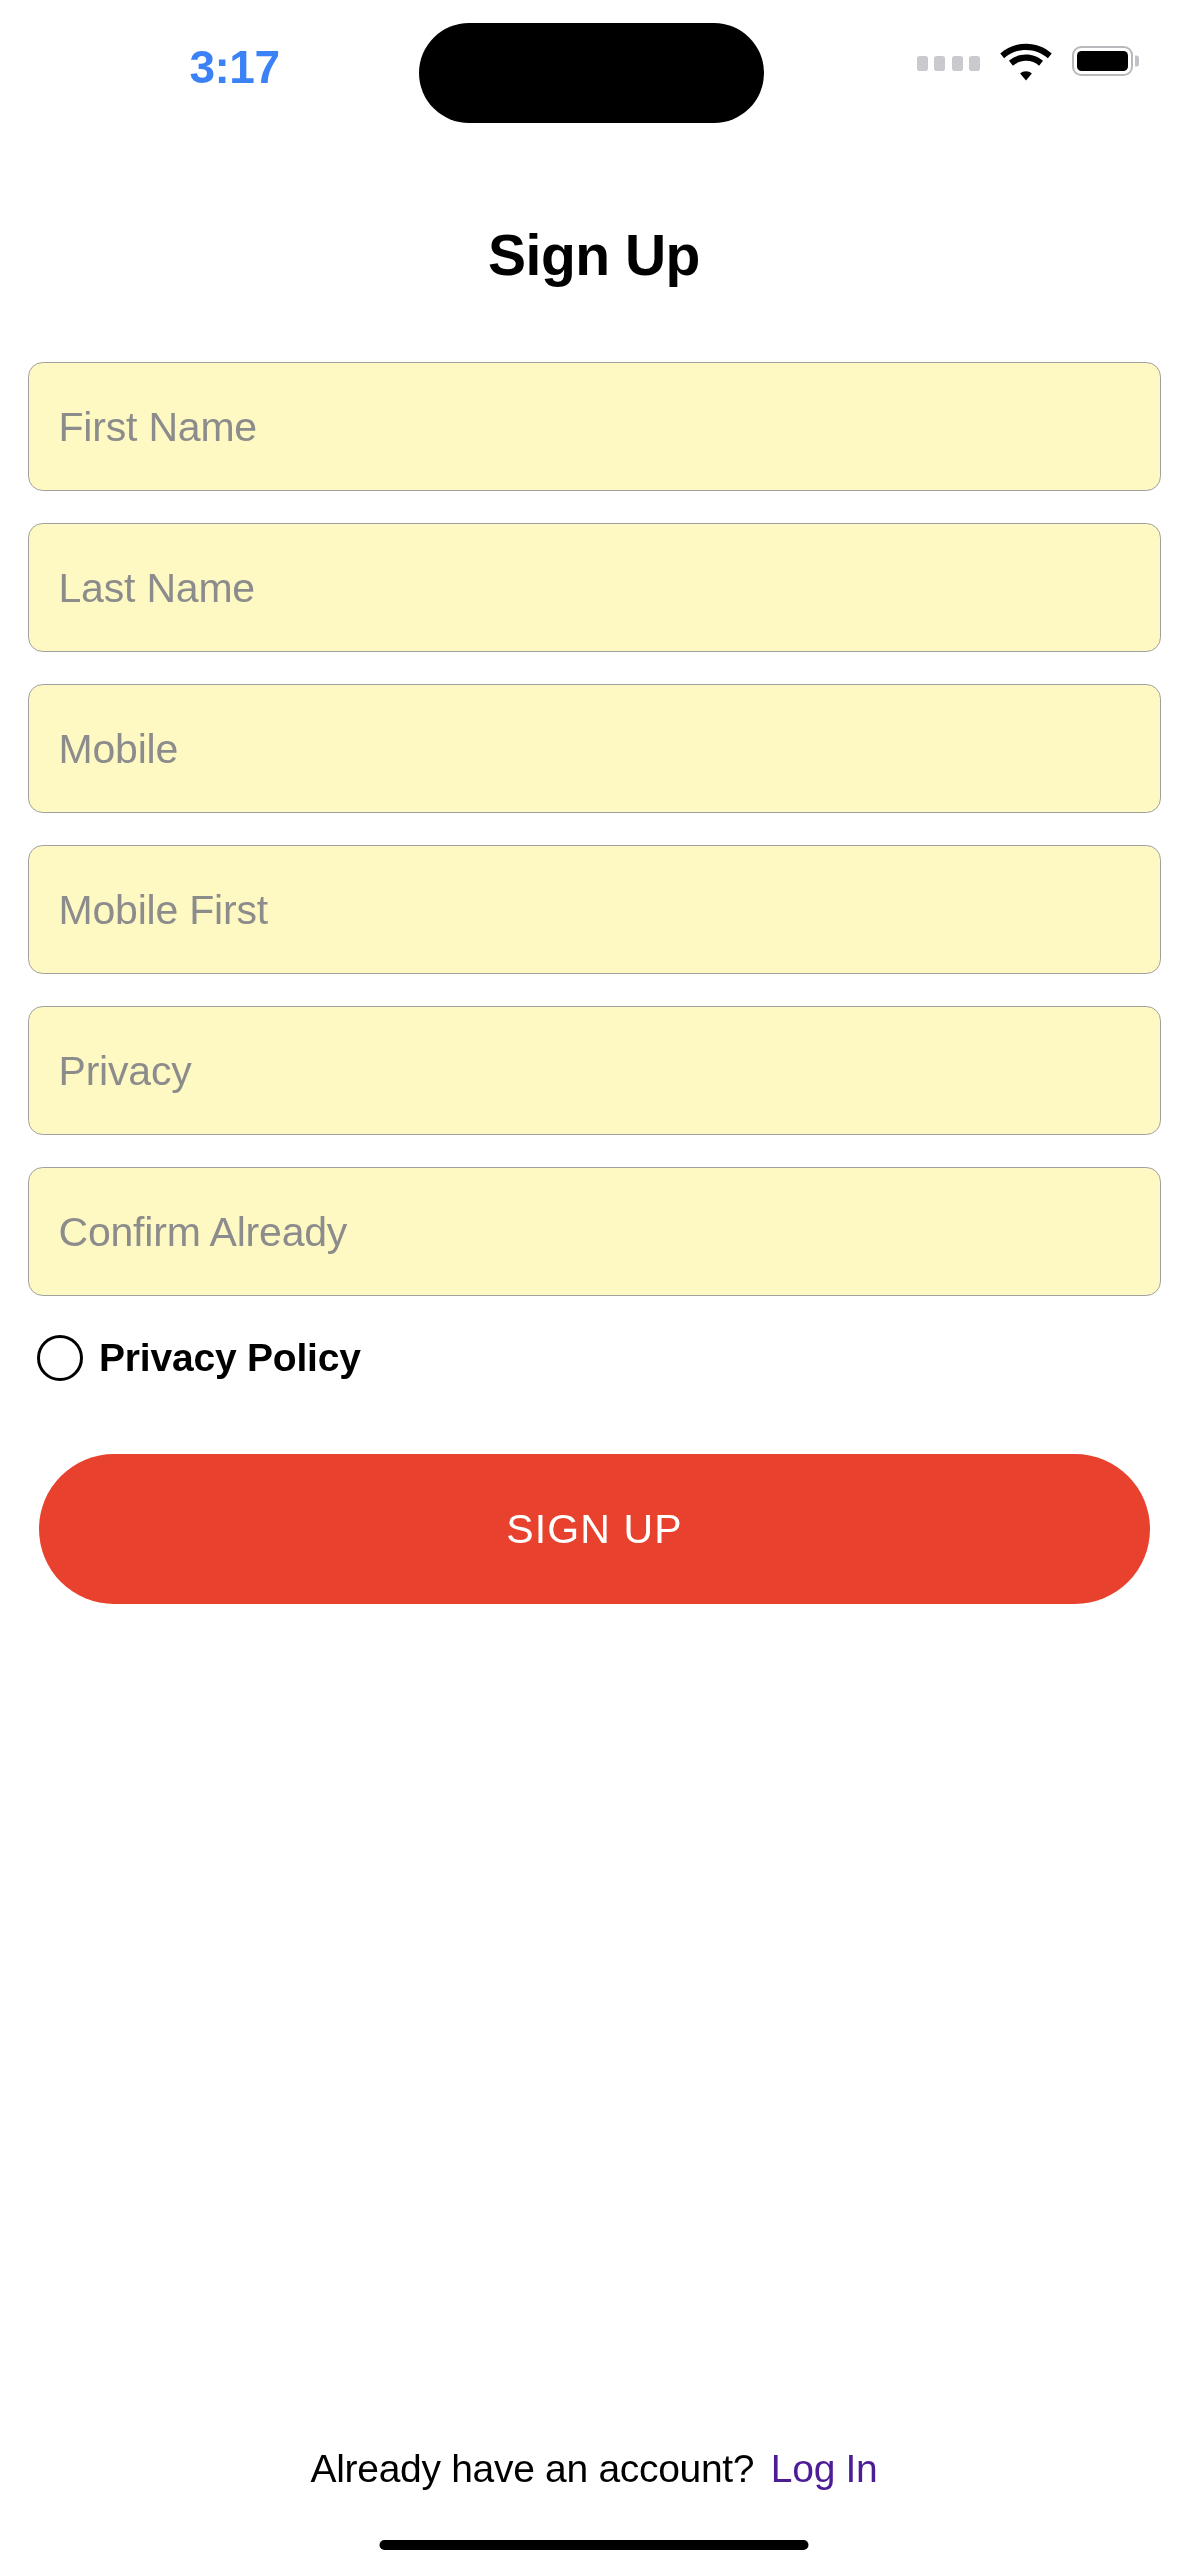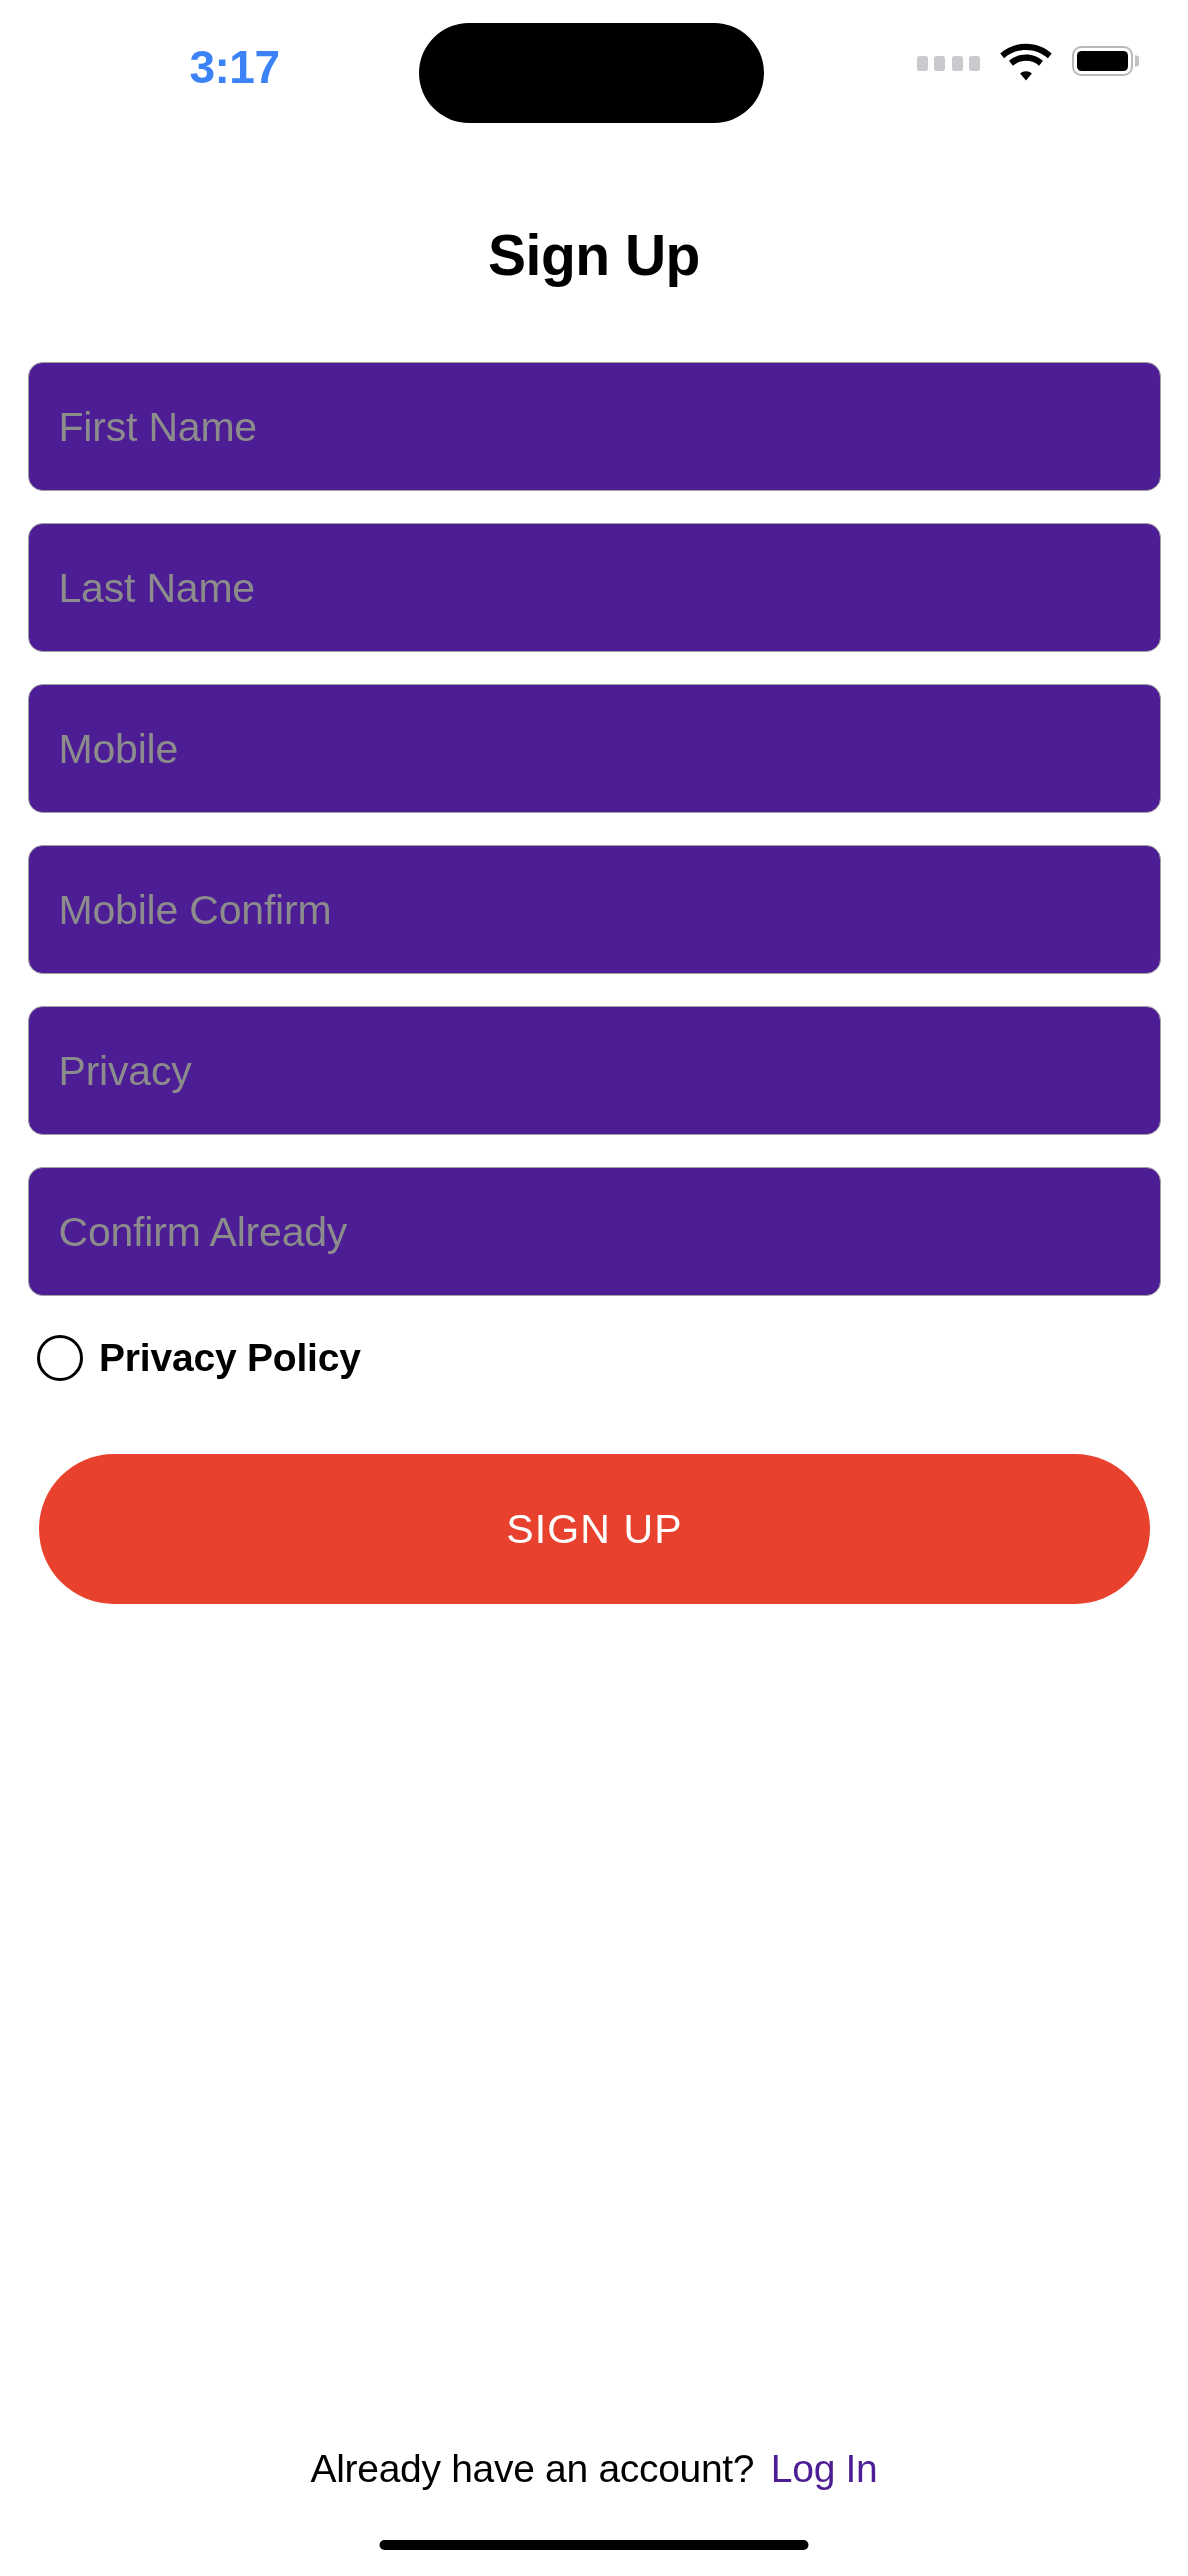--- a/index.html
+++ b/index.html
@@ -96,21 +96,21 @@
   
   .form {
     position:absolute;
     left:28px; top:362px;
     width:1133px;
   }
   .field {
     width:1133px; height:129px;
     border:1.8px solid #a0a0a0;
     border-radius:14.7px;
-    background:#4c1d95;
+    background:#fef9c3;
     display:flex; align-items:center;
     padding:0 29.5px;
     margin-bottom:32px;
   }
   .field-placeholder {
     font-size:41px;
     color:#8c8c8c;
     line-height:46px;
     letter-spacing:-0.2px;
   }
@@ -225,21 +225,21 @@
 
     <div class="field">
       <span class="field-placeholder">Last Name</span>
     </div>
 
     <div class="field">
       <span class="field-placeholder">Mobile</span>
     </div>
 
     <div class="field">
-      <span class="field-placeholder">Mobile Confirm</span>
+      <span class="field-placeholder">Mobile First</span>
     </div>
 
     <div class="field">
       <span class="field-placeholder">Privacy</span>
     </div>
 
     <div class="field">
       <span class="field-placeholder">Confirm Already</span>
     </div>
 

